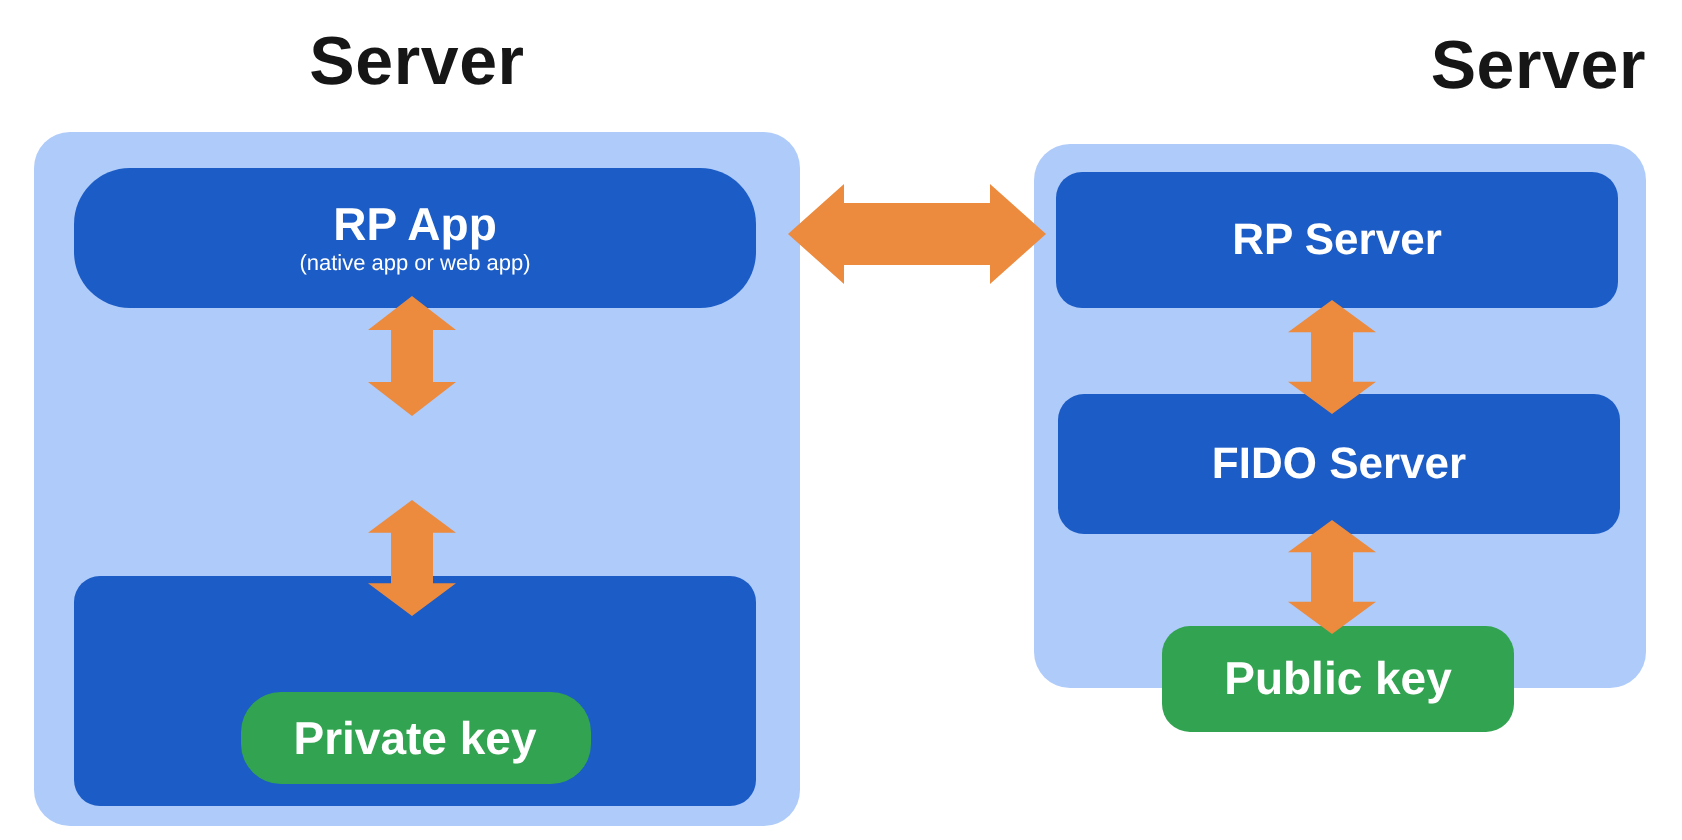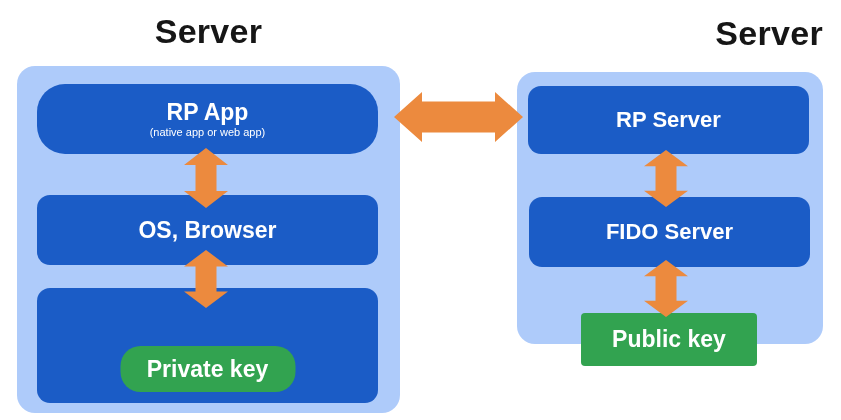--- a/index.html
+++ b/index.html
@@ -77,41 +77,38 @@
     width: 175px;
     height: 46px;
     border-radius: 20px;
   }
   .public-key {
     position: absolute;
     left: 64px;
     top: 241px;
     width: 176px;
     height: 53px;
-    border-radius: 4px;
+    border-radius: 14px;
   }
 
   .arrow { position: absolute; z-index: 5; }
   .arrow polygon { fill: var(--arrow-orange, #EC8A3E); }
 </style>
 </head>
 <body>
 
 <div class="stage">
 
   <div class="title client-title">Server</div>
   <div class="title server-title">Server</div>
 
   <div class="panel client-panel">
     <div class="box rp-app">
       <div class="box-label-lg">RP App</div>
       <div class="box-sublabel">(native app or web app)</div>
-    </div>
-    <div class="box os-browser">
-      <div class="box-label-lg">OS, Browser</div>
     </div>
     <div class="box authenticator">
       <div class="key-box private-key">
         <span>Private key</span>
       </div>
     </div>
   </div>
 
   <div class="panel server-panel">
     <div class="box rp-server">

